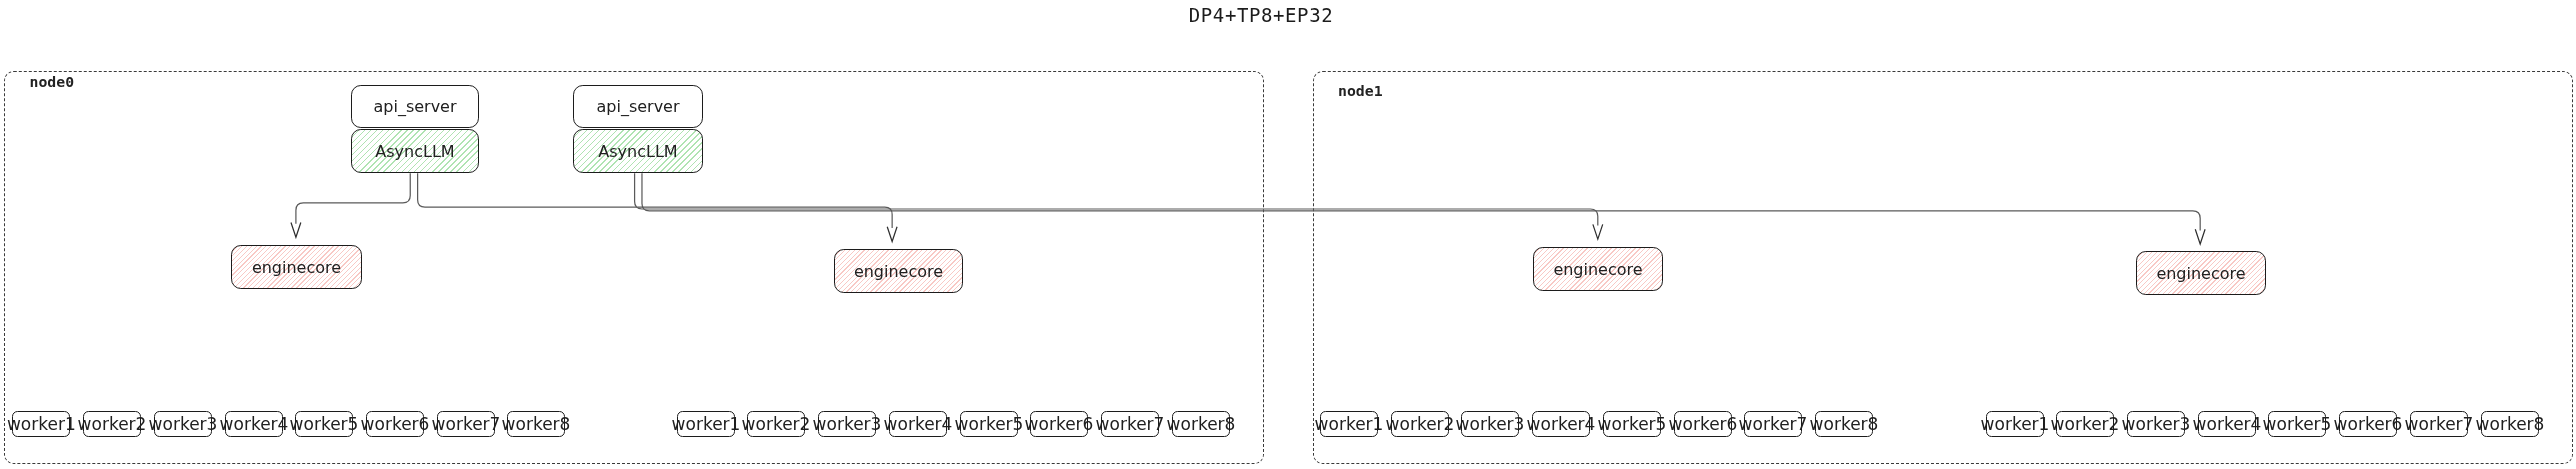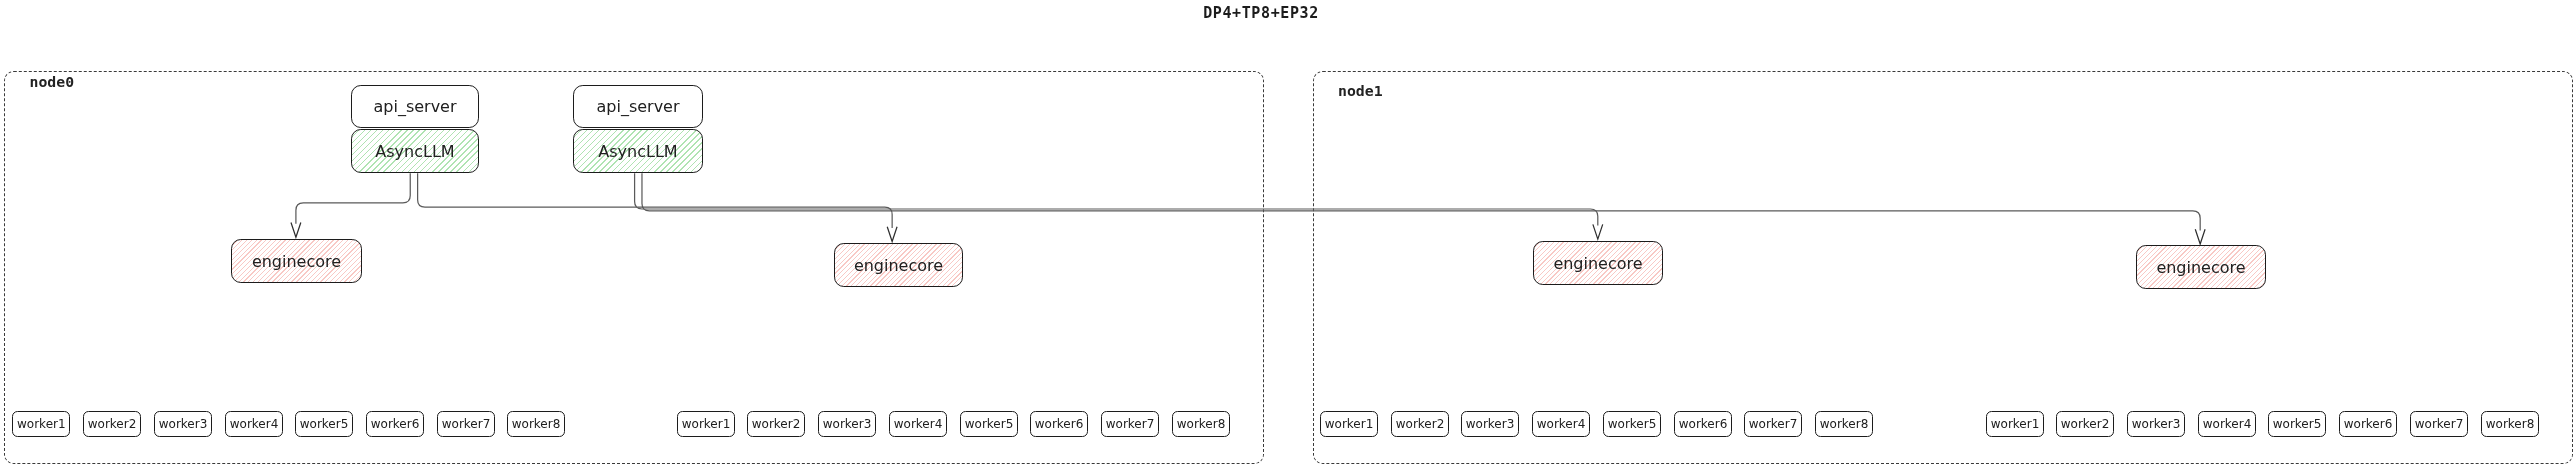--- a/index.html
+++ b/index.html
@@ -3,21 +3,21 @@
 <meta charset="utf-8">
 <style>
   html,body{margin:0;padding:0;background:#ffffff;}
   #canvas{
     position:relative;width:2576px;height:469px;overflow:hidden;
     font-family:"DejaVu Sans","Liberation Sans",sans-serif;color:#1f1f1f;
   }
   .title{
     position:absolute;top:3.7px;left:1261px;transform:translateX(-50%);
     font-family:"DejaVu Sans Mono","Liberation Mono",monospace;
-    font-size:15px;font-weight:bold;letter-spacing:0.6px;color:#1c1c1c;white-space:nowrap;
+    font-size:19px;font-weight:normal;letter-spacing:0.6px;color:#1c1c1c;white-space:nowrap;
   }
   .node-rect{
     position:absolute;border:1.5px dashed #3a3a3a;border-radius:9.8px;background:transparent;
   }
   .node-label{
     position:absolute;font-family:"DejaVu Sans Mono","Liberation Mono",monospace;
     font-size:14.8px;font-weight:bold;color:#222;white-space:nowrap;
   }
   .box{
     position:absolute;display:flex;align-items:center;justify-content:center;
@@ -26,25 +26,26 @@
   }
   .hatch-green{
     background-image:repeating-linear-gradient(135deg,
       rgba(110,205,115,0.55) 0px, rgba(110,205,115,0.55) 1px,
       rgba(0,0,0,0) 1px, rgba(0,0,0,0) 4.3px);
   }
   .hatch-red{
     background-image:repeating-linear-gradient(135deg,
       rgba(238,120,110,0.40) 0px, rgba(238,120,110,0.40) 0.9px,
       rgba(0,0,0,0) 0.9px, rgba(0,0,0,0) 3.4px);
+    margin-top:6px;
   }
   .worker{
     position:absolute;display:flex;align-items:center;justify-content:center;
     border:1.4px solid #1c1c1c;border-radius:5.5px;background:#fff;
-    font-size:12px;color:#202020;white-space:nowrap;box-sizing:border-box;
+    font-size:17px;color:#202020;white-space:nowrap;box-sizing:border-box;
   }
   svg.wires{position:absolute;left:0;top:0;pointer-events:none;}
 </style>
 </head>
 <body>
 
 <div id="canvas">
 
   <div class="title">DP4+TP8+EP32</div>
 

